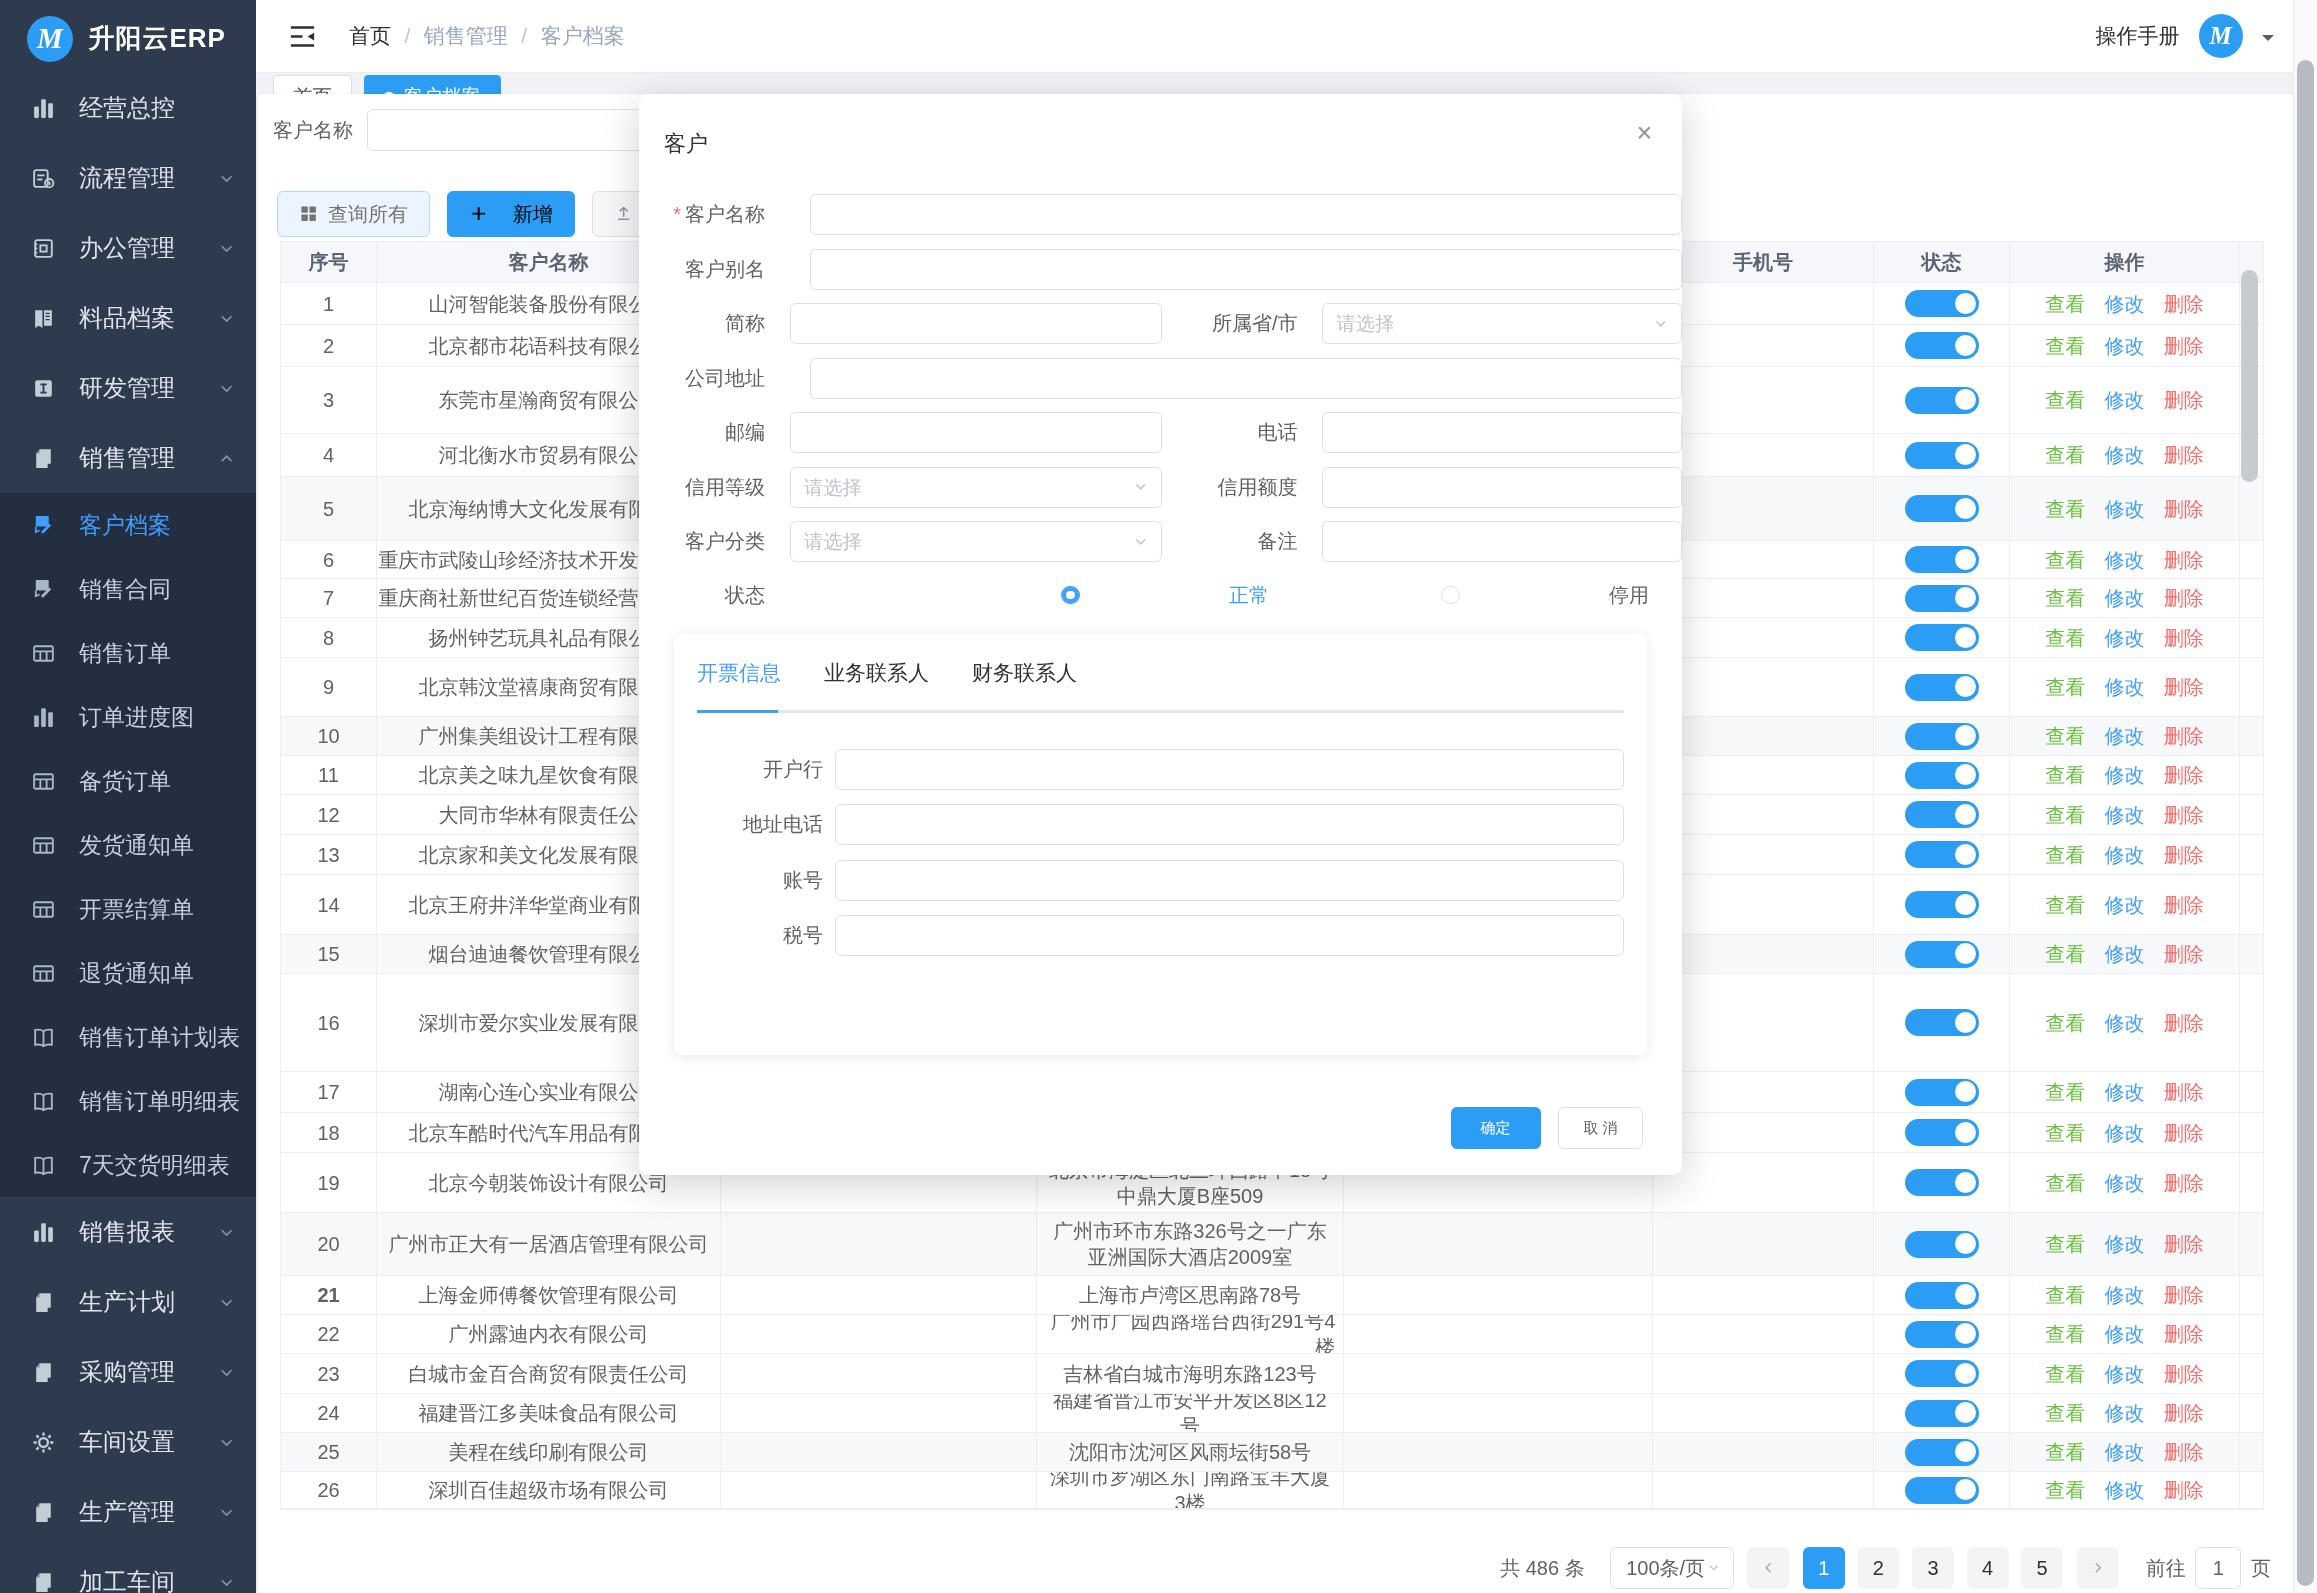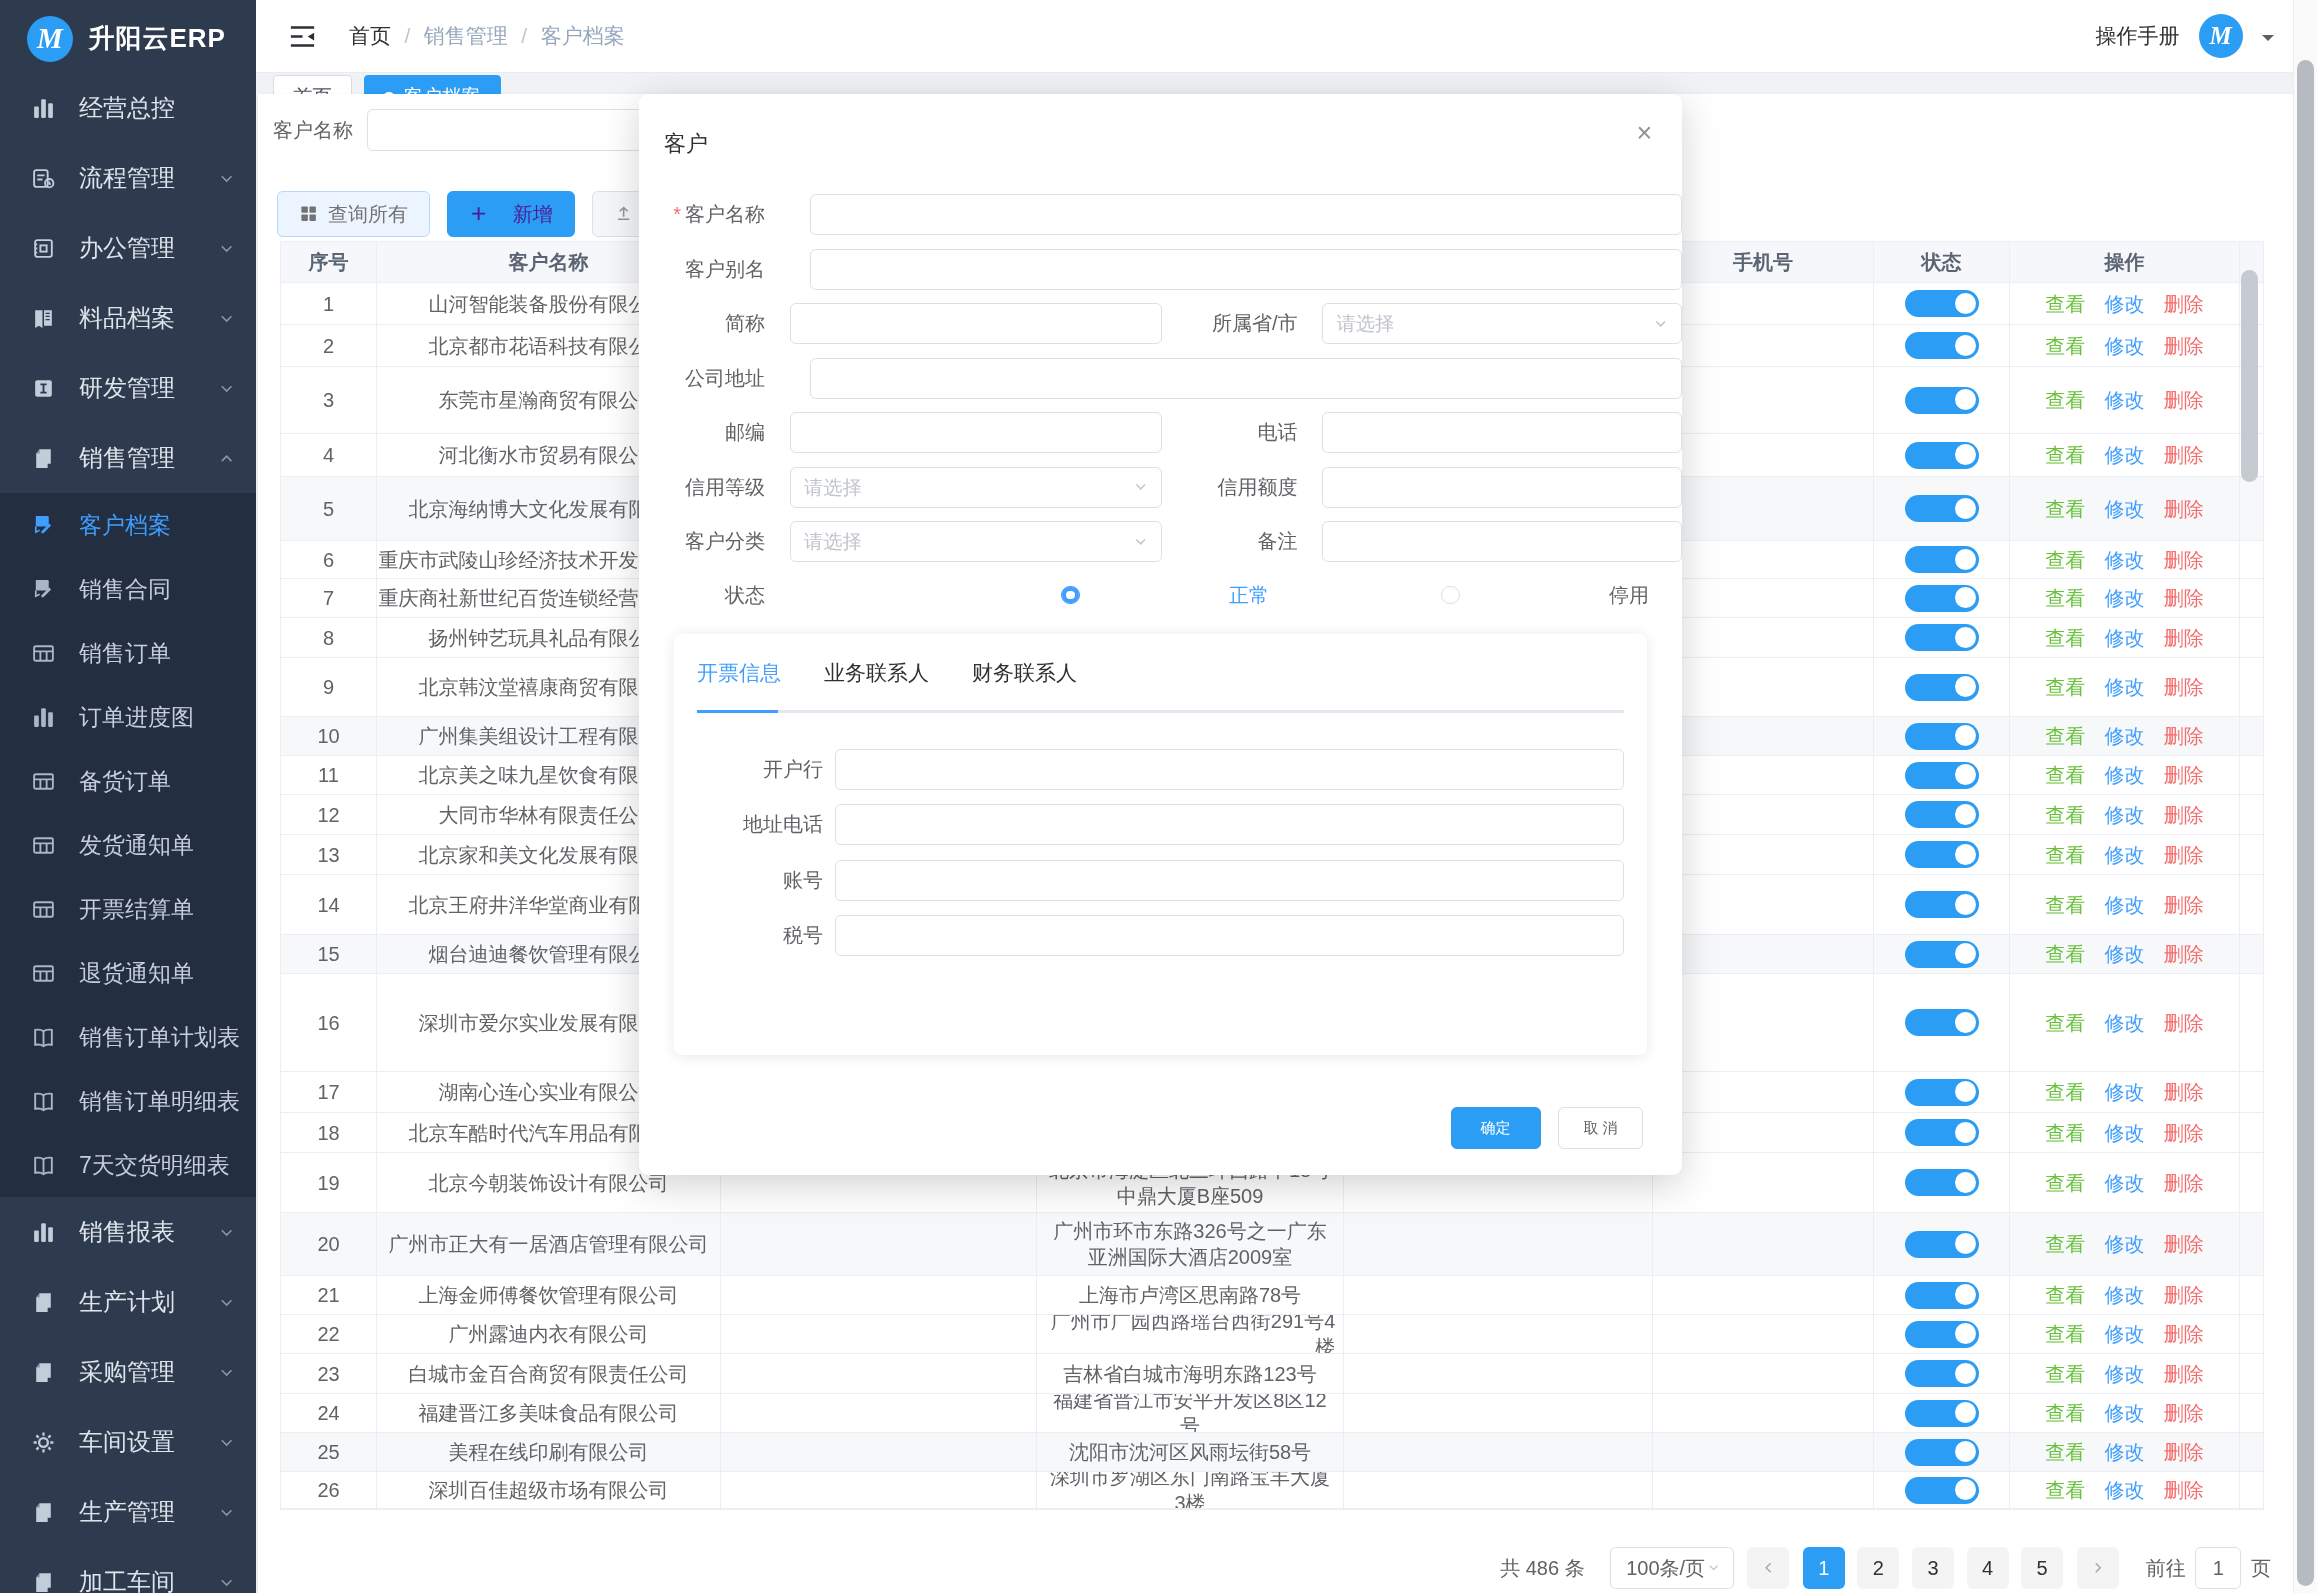--- a/index.html
+++ b/index.html
@@ -38,21 +38,21 @@
   .tab-chip.active{background:var(--accent);border-color:var(--accent);color:#fff;}
   .tab-chip .dot{width:9.7px;height:9.7px;border-radius:50%;background:#fff;}
   
   .panel{position:absolute;left:258px;top:94px;width:2059px;height:1499px;background:#fff;box-shadow:0 1px 3.9px rgba(0,21,41,.08);z-index:2;}
   .search-row{position:absolute;left:273px;top:109px;height:42px;display:flex;align-items:center;z-index:3;}
   .search-label{font-size:20px;color:#606266;margin-right:13.5px;}
   .text-input{width:480px;height:42px;border:1px solid #dcdfe6;border-radius:5.8px;background:#fff;box-sizing:border-box;font-size:19.3px;padding:0 13.5px;color:#303133;}
   .toolbar{position:absolute;left:277px;top:191px;display:flex;gap:17.4px;z-index:3;}
   .btn{height:46px;border-radius:5.8px;display:flex;align-items:center;justify-content:center;gap:9.7px;font-size:20px;cursor:pointer;box-sizing:border-box;padding:0 21px;}
   .btn-query{background:#ecf5ff;border:1px solid #b3d8ff;color:#737373;}
-  .btn-add{background:var(--accent);border:1px solid var(--accent);color:#4c1d95;gap:24px;}
+  .btn-add{background:var(--accent);border:1px solid var(--accent);color:#000000;gap:24px;}
   .btn-import{background:#f5f6f8;border:1px solid #dcdfe6;color:#9096a0;}
   .btn .b-icon{width:19.3px;height:19.3px;}
   
   .gtable{position:absolute;left:280px;top:241px;border:1px solid #ebeef5;border-right:none;z-index:3;background:#fff;}
   .g-row{display:flex;}
   .g-cell{box-sizing:border-box;border-right:1px solid #ebeef5;border-bottom:1px solid #ebeef5;display:flex;align-items:center;justify-content:center;
     font-size:20px;color:#606266;overflow:hidden;text-align:center;line-height:1.3;padding:1.9px 7.7px;}
   .g-head .g-cell{background:#f5f7fa;color:#5b6472;font-weight:bold;height:41px;padding:0 7.7px;}
   .g-row.striped .g-cell{background:#f7f8fa;}
   .g-cell.nowrap{white-space:nowrap;}
@@ -852,21 +852,21 @@
         <div class="g-cell" style="width: 230px; height: 63px;">
           <div class="links">
             <span class="lk-view">查看</span>
             <span class="lk-edit">修改</span>
             <span class="lk-del">删除</span>
           </div>
         </div>
         <div class="g-cell" style="width: 24px; height: 63px;"></div>
       </div>
       <div class="g-row">
-        <div class="g-cell" style="width: 96px; height: 39px;">21</div>
+        <div class="g-cell" style="width: 96px; height: 39px; font-weight: bold;">21</div>
         <div class="g-cell nowrap" style="width: 344px; height: 39px;">上海金师傅餐饮管理有限公司</div>
         <div class="g-cell" style="width: 316px; height: 39px;"></div>
         <div class="g-cell" style="width: 307px; height: 39px;">上海市卢湾区思南路78号</div>
         <div class="g-cell" style="width: 309px; height: 39px;"></div>
         <div class="g-cell" style="width: 221px; height: 39px;"></div>
         <div class="g-cell" style="width: 136px; height: 39px;">
           <div class="toggle"></div>
         </div>
         <div class="g-cell" style="width: 230px; height: 39px;">
           <div class="links">

